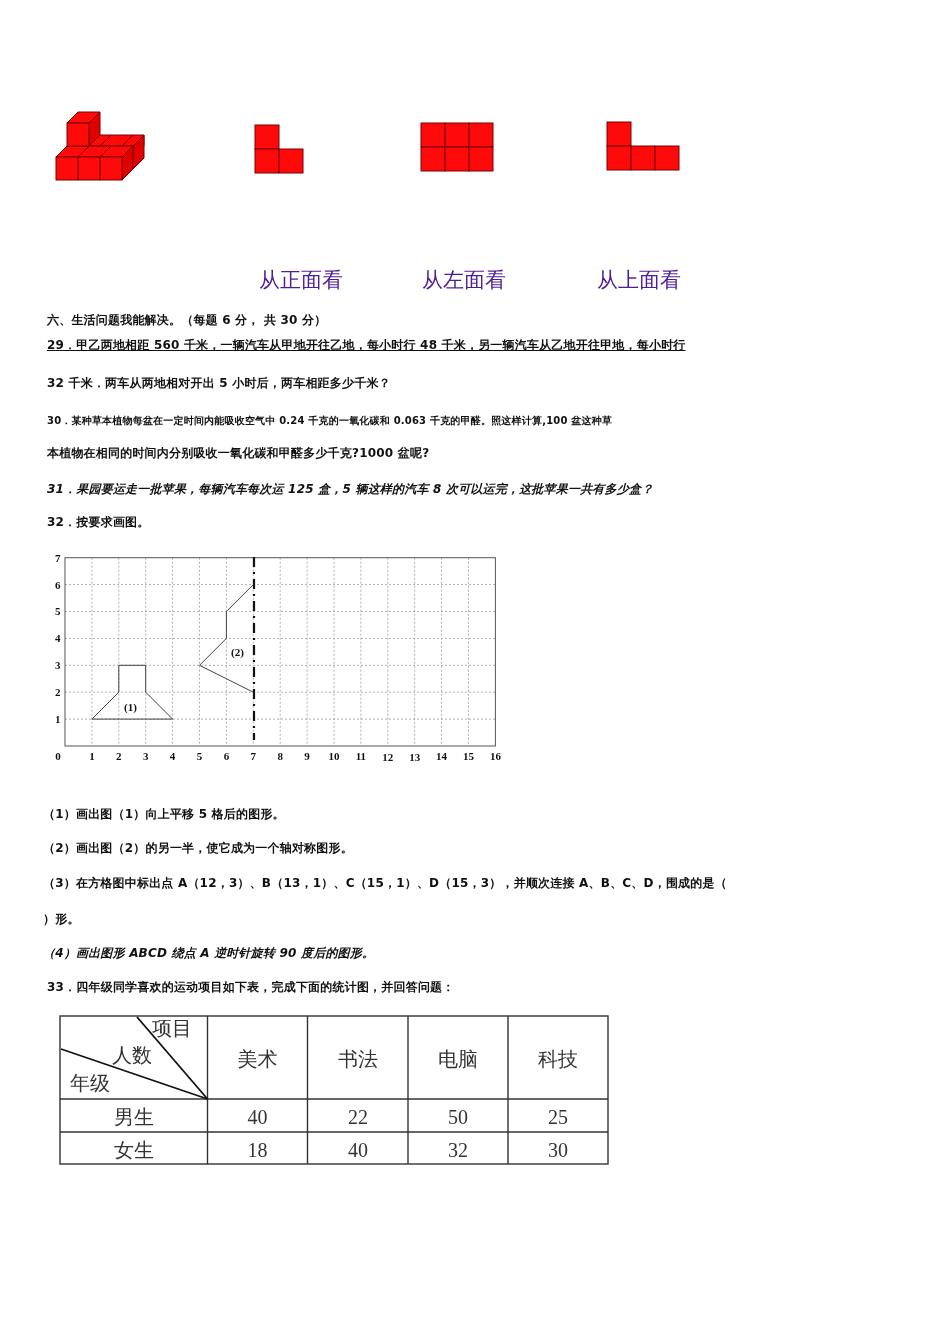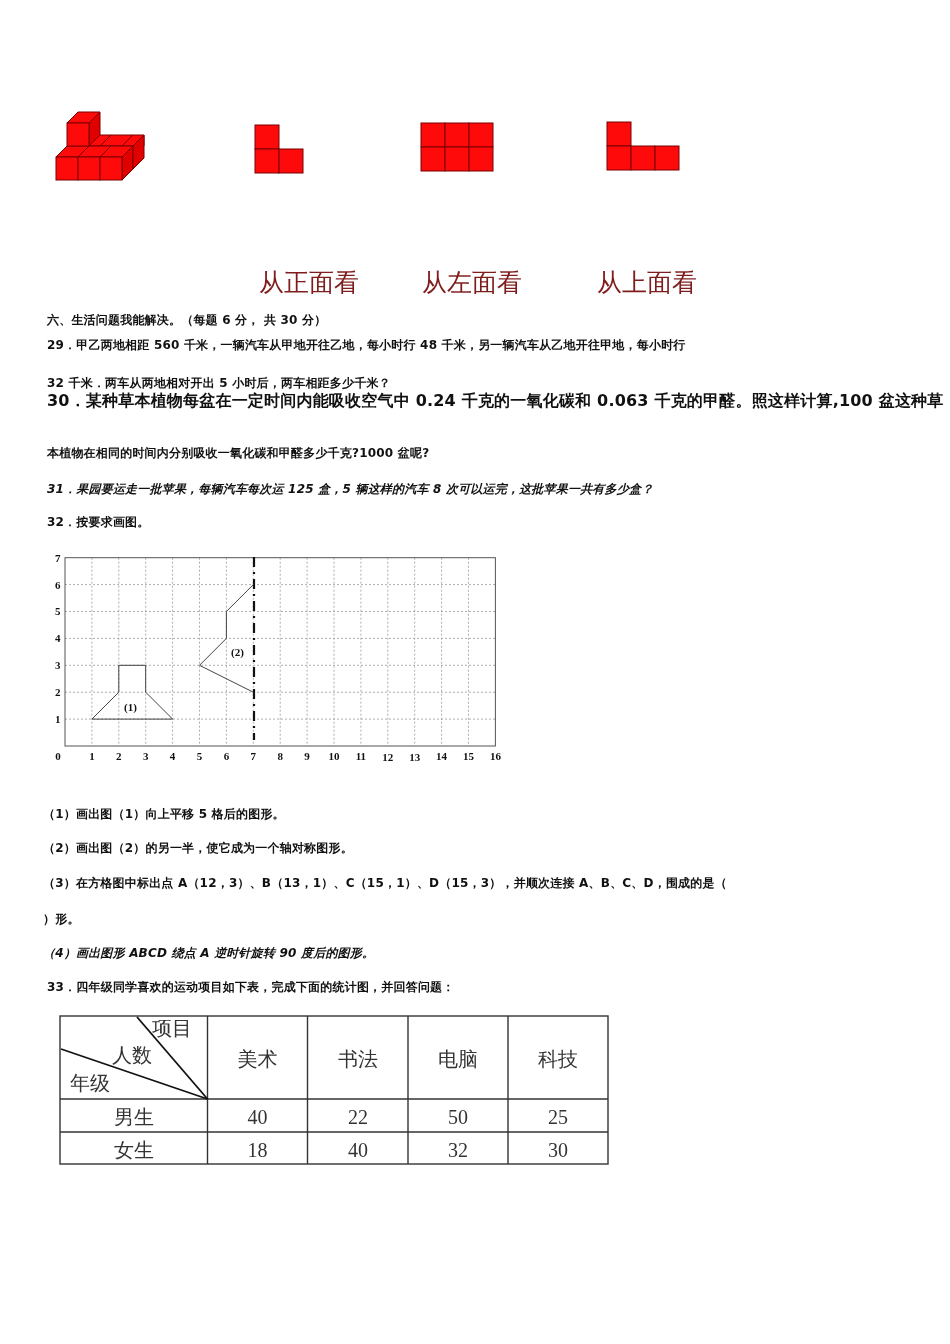--- a/index.html
+++ b/index.html
@@ -1,20 +1,20 @@
 <!DOCTYPE html>
 <html><head>
 <meta charset="utf-8">
 <style>
   html, body { margin: 0; padding: 0; background: #ffffff; }
   body { width: 950px; height: 1344px; position: relative; overflow: hidden;
          font-family: "DejaVu Serif", "Liberation Serif", serif; color: #111; }
   .line { position: absolute; left: 47px; font-size: 12px; font-weight: bold; white-space: nowrap;
           font-family: "DejaVu Sans", "Liberation Sans", sans-serif; letter-spacing: 0.2px; line-height: 18px; }
-  .view-label { position: absolute; font-size: 25px; color: #7f1d1d;
+  .view-label { position: absolute; font-size: 21px; color: #4c1d95;
                 font-family: "DejaVu Sans", "Liberation Sans", sans-serif; }
   svg { position: absolute; left: 0; top: 0; }
   .tbl-text { font-family: "Liberation Serif", "DejaVu Serif", serif; fill: #333; }
   .grid-num { font-family: "Liberation Serif", "DejaVu Serif", serif; font-weight: bold; font-size: 11px; fill: #111; }
 </style>
 </head>
 <body>
 
 <svg width="950" height="240">
 
@@ -61,23 +61,23 @@
     <rect x="631" y="146" width="24" height="24"></rect>
     <rect x="655" y="146" width="24" height="24"></rect>
   </g>
 </svg>
 
 <div class="view-label" style="left:259px; top:266px;">从正面看</div>
 <div class="view-label" style="left:422px; top:266px;">从左面看</div>
 <div class="view-label" style="left:597px; top:266px;">从上面看</div>
 
 <div class="line" style="top:311px;">六、生活问题我能解决。（每题 6 分， 共 30 分）</div>
-<div class="line" style="top:336px;">29．甲乙两地相距 560 千米，一辆汽车从甲地开往乙地，每小时行 48 千米，另一辆汽车从乙地开往甲地，每小时行</div>
+<div class="line" style="top:336px;text-decoration:underline;">29．甲乙两地相距 560 千米，一辆汽车从甲地开往乙地，每小时行 48 千米，另一辆汽车从乙地开往甲地，每小时行</div>
 <div class="line" style="top:374px;">32 千米．两车从两地相对开出 5 小时后，两车相距多少千米？</div>
-<div class="line" style="top:392px; font-size:16px;">30．某种草本植物每盆在一定时间内能吸收空气中 0.24 千克的一氧化碳和 0.063 千克的甲醛。照这样计算,100 盆这种草</div>
+<div class="line" style="top:412px; font-size:10px;">30．某种草本植物每盆在一定时间内能吸收空气中 0.24 千克的一氧化碳和 0.063 千克的甲醛。照这样计算,100 盆这种草</div>
 <div class="line" style="top:444px;">本植物在相同的时间内分别吸收一氧化碳和甲醛多少千克?1000 盆呢?</div>
 <div class="line" style="top:480px;font-style:italic;">31．果园要运走一批苹果，每辆汽车每次运 125 盒，5 辆这样的汽车 8 次可以运完，这批苹果一共有多少盒？</div>
 <div class="line" style="top:513px;">32．按要求画图。</div>
 
 <svg width="950" height="780">
   <g stroke="#9a9a9a" stroke-width="0.8" stroke-dasharray="2,2">
 
     <line x1="91.9" y1="557.7" x2="91.9" y2="746"></line>
     <line x1="118.8" y1="557.7" x2="118.8" y2="746"></line>
     <line x1="145.7" y1="557.7" x2="145.7" y2="746"></line>

